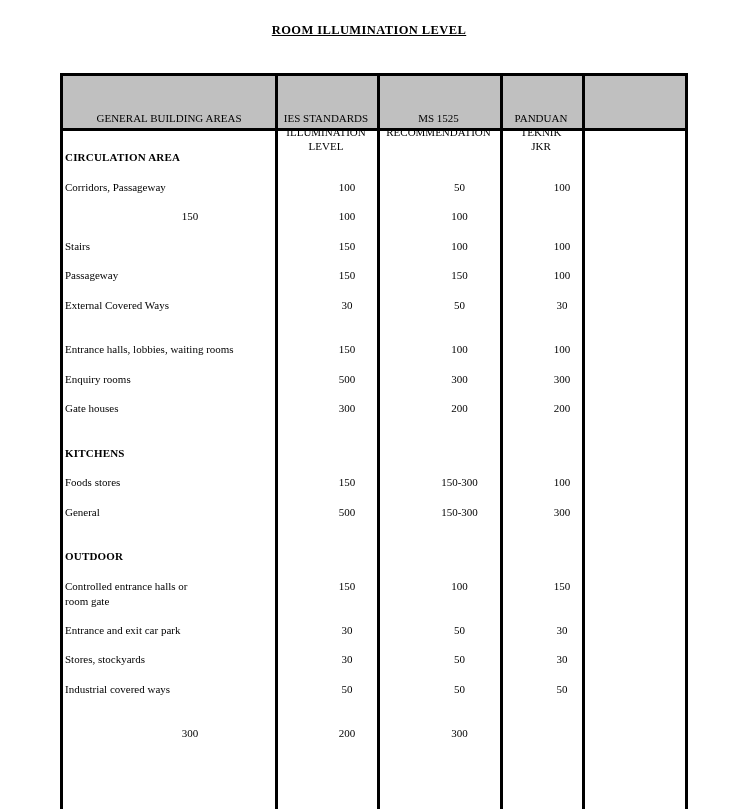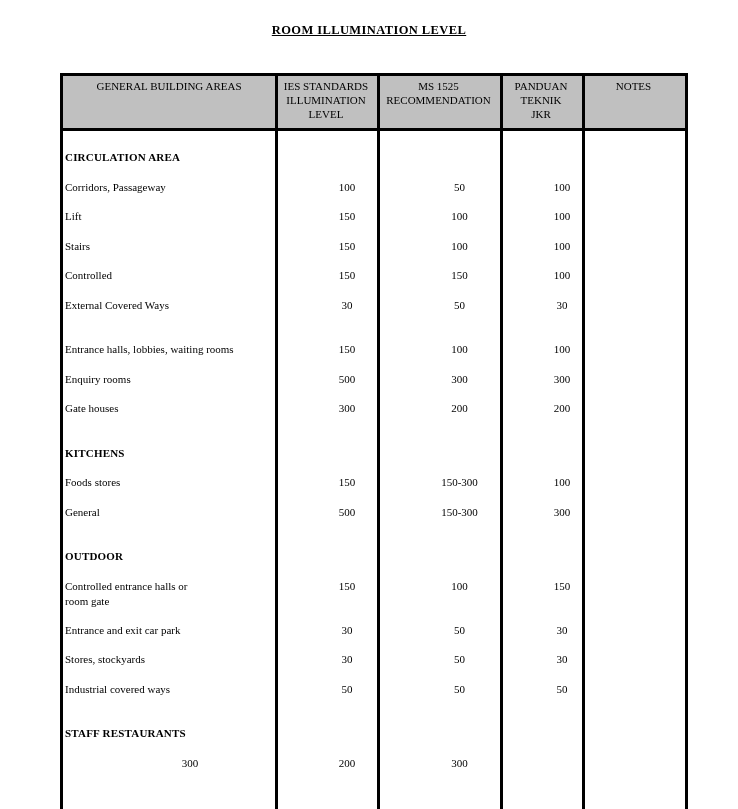--- a/index.html
+++ b/index.html
@@ -42,20 +42,21 @@
     height: 52px;
     background: var(--header-bg, #c0c0c0);
     border-bottom: 3px solid var(--border, #000000);
   }
   .hcell {
     text-align: center;
     padding-top: 3px;
     font-size: 11px;
     line-height: 14px;
     white-space: pre-line;
+    margin-top: 32px;
   }
   .tbody { }
   .section { margin-top: 15px; }
   .section.first { margin-top: 12px; }
   .row {
     display: grid;
     grid-template-columns: 212px 102px 123px 82px 1fr;
     height: 29.5px;
     align-items: start;
   }
@@ -97,51 +98,49 @@
     <div class="header-row">
       <div class="hcell">GENERAL BUILDING AREAS</div>
       <div class="hcell">IES STANDARDS
 ILLUMINATION
 LEVEL</div>
       <div class="hcell">MS 1525
 RECOMMENDATION</div>
       <div class="hcell">PANDUAN
 TEKNIK
 JKR</div>
-      <div class="hcell">NOTES</div>
     </div>
 
     <div class="tbody" id="table-body">
         <div class="section first">
           <div class="row heading">
             <div class="cell area bold span">CIRCULATION AREA</div>
           </div>
           <div class="row">
             <div class="cell area">Corridors, Passageway</div>
             <div class="cell val">100</div>
             <div class="cell val">50</div>
             <div class="cell val">100</div>
             <div class="cell val"></div>
           </div>
           <div class="row">
-            <div class="cell area">Lift</div>
             <div class="cell val">150</div>
             <div class="cell val">100</div>
             <div class="cell val">100</div>
             <div class="cell val"></div>
           </div>
           <div class="row">
             <div class="cell area">Stairs</div>
             <div class="cell val">150</div>
             <div class="cell val">100</div>
             <div class="cell val">100</div>
             <div class="cell val"></div>
           </div>
           <div class="row">
-            <div class="cell area">Controlled</div>
+            <div class="cell area">Passageway</div>
             <div class="cell val">150</div>
             <div class="cell val">150</div>
             <div class="cell val">100</div>
             <div class="cell val"></div>
           </div>
           <div class="row">
             <div class="cell area">External Covered Ways</div>
             <div class="cell val">30</div>
             <div class="cell val">50</div>
             <div class="cell val">30</div>
@@ -218,23 +217,20 @@
           </div>
           <div class="row">
             <div class="cell area">Industrial covered ways</div>
             <div class="cell val">50</div>
             <div class="cell val">50</div>
             <div class="cell val">50</div>
             <div class="cell val"></div>
           </div>
         </div>
         <div class="section">
-          <div class="row heading">
-            <div class="cell area bold span">STAFF RESTAURANTS</div>
-          </div>
           <div class="row">
             <div class="cell val">300</div>
             <div class="cell val">200</div>
             <div class="cell val">300</div>
             <div class="cell val"></div>
           </div>
         </div>
       </div>
 
     <div class="vline l1"></div>

